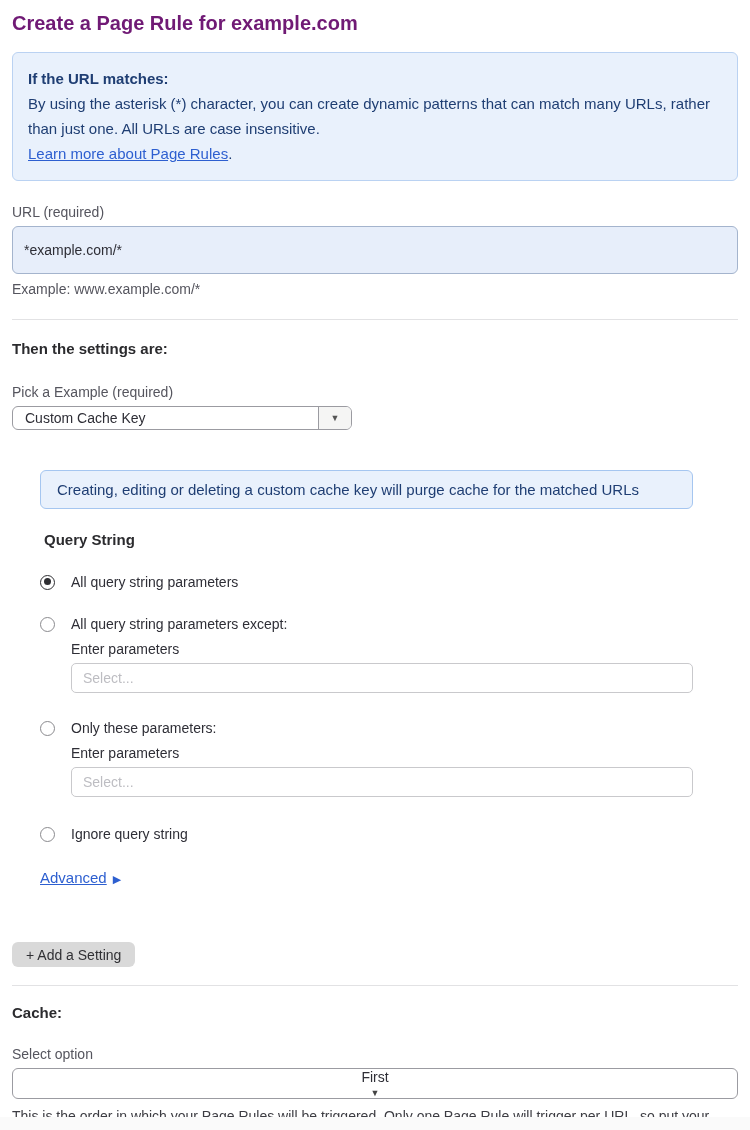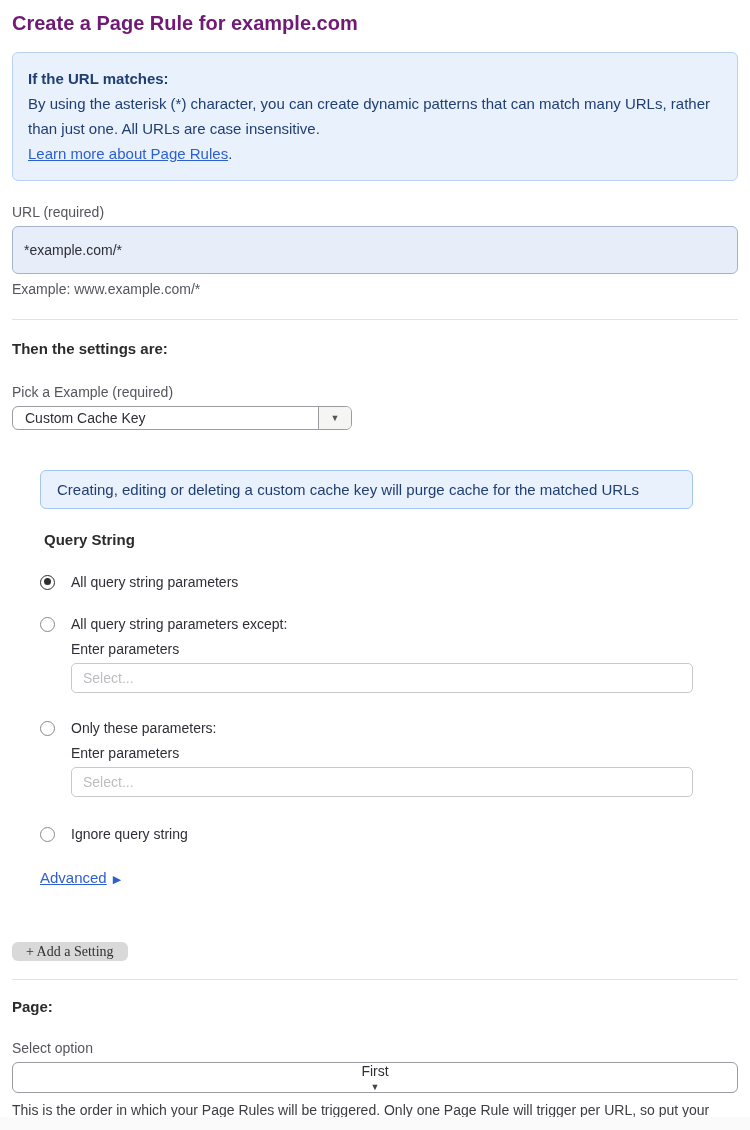--- a/index.html
+++ b/index.html
@@ -200,21 +200,21 @@
     justify-content: center;
     border: none;
     border-radius: 6px;
     font-size: 14px;
     font-family: "Liberation Sans", sans-serif;
     cursor: pointer;
     height: 29px;
     padding: 0 14px;
   }
   .btn-gray { background: #d9d9d9; color: #303034; }
-  .add-setting-btn { margin-top: 55px; height: 19px; font-family: Liberation Serif, serif; }
+  .add-setting-btn { margin-top: 55px; height: 25px; }
 
   .divider-2 { margin-top: 18px; }
   .order-heading { margin-top: 18px; }
   .order-label { margin-top: 25px; }
   .order-select {
     margin-top: 6px;
     width: 726px;
     height: 31px;
     border: 1px solid #9b9ba1;
     border-radius: 6px;
@@ -312,21 +312,21 @@
       <a class="link">Advanced</a>
       <span class="advanced-arrow">▶</span>
     </div>
 
   </div>
 
   <button class="btn btn-gray add-setting-btn">+ Add a Setting</button>
 
   <hr class="divider divider-2">
 
-  <div class="section-heading order-heading">Page:</div>
+  <div class="section-heading order-heading">Cache:</div>
   <div class="field-label order-label">Select option</div>
   <div class="order-select">
     <span>First</span>
     <span class="caret">▼</span>
   </div>
   <div class="order-help">This is the order in which your Page Rules will be triggered. Only one Page Rule will trigger per URL, so put your most specific Page Rules at the top.</div>
 
   
 
   

